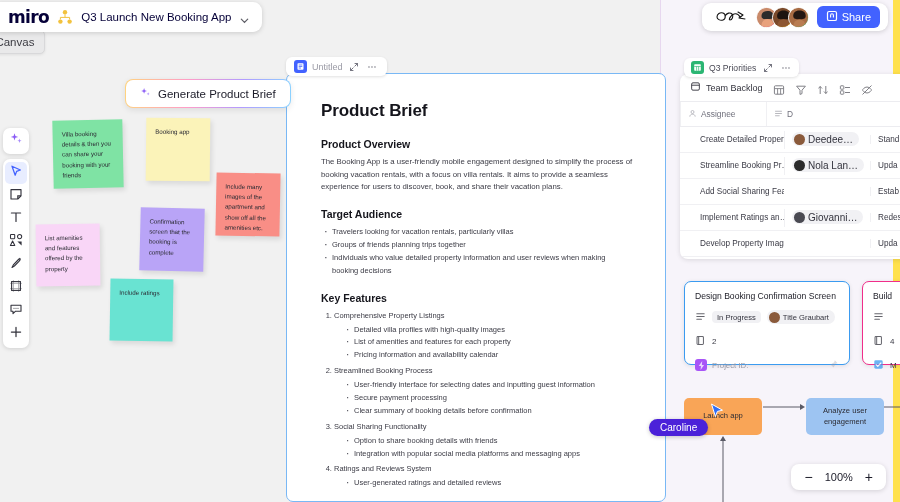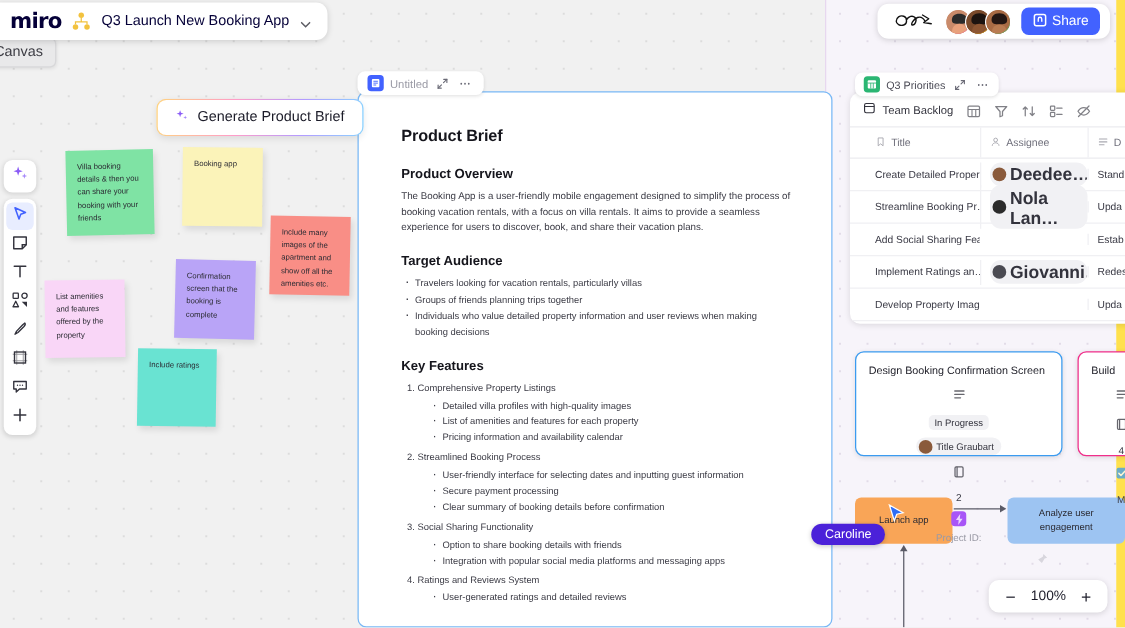--- a/index.html
+++ b/index.html
@@ -136,21 +136,21 @@
   .chip-ico { width: 13px; height: 13px; border-radius: 3px; display:flex; align-items:center; justify-content:center; }
   .chip-label { font-size: 9px; color: #9a9aa5; }
   .chip-btn { width: 13px; height: 13px; display:flex; align-items:center; justify-content:center; cursor:pointer; }
   .chip-btn svg { width: 10px; height: 10px; }
 
   .doc {
     position: absolute; left: 286px; top: 73px; width: 380px; height: 429px;
     background: #fff; border: 1.6px solid #79b8f5; border-radius: 7px;
     padding: 27px 32px 0 34px; overflow: hidden; z-index: 25;
   }
-  .doc h1 { font-size: 13px; font-weight: 700; color: #15151c; margin-bottom: 17px; letter-spacing: -0.1px; }
+  .doc h1 { font-size: 17px; font-weight: 700; color: #15151c; margin-bottom: 17px; letter-spacing: -0.1px; }
   .doc h2 { font-size: 10.5px; font-weight: 700; color: #15151c; margin: 0 0 6px; }
   .doc p { font-size: 7.8px; line-height: 1.63; color: #3b3b45; margin-bottom: 14px; }
   .doc ul { margin: 0 0 14px 11px; }
   .doc ol { margin: 0 0 4px 13px; }
   .doc li { font-size: 7.5px; line-height: 1.72; color: #3b3b45; }
   .doc ol > li { margin-bottom: 1px; }
   .doc ol ul { margin: 1px 0 3px 12px; list-style: none; }
   .doc ol ul li { position: relative; padding-left: 8px; }
   .doc ol ul li:before { content: "·"; position: absolute; left: 0; font-size: 10px; line-height: 1.1; }
   .doc ul.plain { list-style: none; margin-left: 2px; }
@@ -182,55 +182,55 @@
   .c1 { width: 104px; padding-left: 20px; flex: 0 0 104px; }
   .c2 { width: 86px; flex: 0 0 86px; padding-left: 7px; border-left: 1px solid #f0f0f3; }
   .c3 { width: 60px; flex: 0 0 60px; padding-left: 7px; border-left: 1px solid #f0f0f3; }
   .tbl-head .c1, .tbl-head .c2, .tbl-head .c3 {
     display: flex; align-items: center; gap: 4px; height: 24px;
     font-size: 8.4px; color: #70707c;
   }
   .tbl-head svg { width: 9px; height: 9px; opacity: .6; }
   .cell { font-size: 8.2px; color: #3a3a45; white-space: nowrap; overflow: hidden; }
   .assignee-pill {
-    display: inline-flex; align-items: center; gap: 3px;
+    display: inline-flex; align-items: flex-start; gap: 3px;
     background: #f1f1f4; border-radius: 9px; padding: 1.5px 6px 1.5px 2px;
-    font-size: 14px; color: #33333d; max-width: 78px; overflow: hidden; font-weight: bold;
+    font-size: 10px; color: #33333d; max-width: 78px; overflow: hidden;
   }
   .mini-av { width: 11px; height: 11px; border-radius: 50%; flex: 0 0 11px; }
   .tbl-add { padding: 5px 0 0 18px; font-size: 12px; color: #8a8a95; cursor: pointer; }
 
   
   .mcard {
     position: absolute; background: #fff; border-radius: 7px;
     padding: 9px 10px; z-index: 23;
     box-shadow: 0 1px 4px rgba(0,0,0,.10);
   }
   .mcard.blue { left: 684px; top: 281px; width: 166px; height: 84px; border: 1.6px solid #3b9bf0; }
   .mcard.pink { left: 862px; top: 281px; width: 70px; height: 84px; border: 1.6px solid #f02e8a; }
   .mcard .title { font-size: 8.6px; color: #23232c; margin-bottom: 7px; white-space: nowrap; overflow: hidden; }
-  .mrow { display: flex; align-items: center; gap: 6px; margin-bottom: 6px; flex-direction: column; }
+  .mrow { display: flex; align-items: center; gap: 6px; margin-bottom: 6px; }
   .mrow svg { width: 11px; height: 11px; opacity: .75; flex: 0 0 11px; }
   .status-pill { background: #f1f1f4; border-radius: 4px; padding: 1.5px 5px; font-size: 7.6px; color: #33333d; }
   .owner-pill { display:flex; align-items:center; gap:3px; background:#f1f1f4; border-radius:9px; padding:1.5px 6px 1.5px 2px; font-size:7.6px; color:#33333d; }
   .mrow .cnt { font-size: 8px; color: #3a3a45; }
   .pid { display: flex; align-items: center; gap: 5px; }
   .pid-ico { width: 12px; height: 12px; border-radius: 3px; background: #a855f7; display:flex; align-items:center; justify-content:center; }
   .pid-txt { font-size: 7.8px; color: #9a9aa5; }
   .pin { margin-left: auto; opacity: .45; }
 
   
   .flow-node {
     position: absolute; border-radius: 5px;
     display: flex; align-items: center; justify-content: center; text-align: center;
     font-size: 7.6px; line-height: 1.35; color: #2b2b33; padding: 4px;
     z-index: 22;
   }
   .fn-orange { left: 684px; top: 398px; width: 78px; height: 37px; background: #f9a557; }
-  .fn-blue { left: 806px; top: 398px; width: 94px; height: 37px; background: #9dc4f2; }
+  .fn-blue { left: 806px; top: 398px; width: 78px; height: 37px; background: #9dc4f2; }
   .arrow { position: absolute; z-index: 21; }
 
   .cursor-tag {
     position: absolute; left: 649px; top: 419px; z-index: 50;
     background: #4b21d9; color: #fff; font-size: 10px;
     border-radius: 11px; padding: 3px 11px;
     box-shadow: 0 1px 4px rgba(0,0,0,.22);
   }
   .cursor-arrow { position: absolute; left: 710px; top: 403px; z-index: 51; width: 14px; height: 17px; }
 
@@ -539,28 +539,20 @@
     </span>
     <span class="ticon">
       <svg viewBox="0 0 12 12">
           <path d="M1.4 6S3.2 3 6 3s4.6 3 4.6 3-1.8 3-4.6 3S1.4 6 1.4 6z" fill="none" stroke="#33333d" stroke-width="1"></path>
           <path d="M1.8 10.2 10.2 1.8" stroke="#33333d" stroke-width="1" stroke-linecap="round"></path>
         </svg>
     </span>
   </div>
 
   <div class="tbl-head">
-    <div class="c1">
-      <span>
-        <svg viewBox="0 0 12 12">
-            <path d="M3.4 1.8h5.2v8.4L6 8.1l-2.6 2.1z" fill="none" stroke="#70707c" stroke-width="1"></path>
-          </svg>
-      </span>
-      <span>Title</span>
-    </div>
     <div class="c2">
       <span>
         <svg viewBox="0 0 12 12">
             <circle cx="6" cy="4" r="2" fill="none" stroke="#70707c" stroke-width="1"></circle>
             <path d="M2.4 10.2c0-2 1.6-3.2 3.6-3.2s3.6 1.2 3.6 3.2" fill="none" stroke="#70707c" stroke-width="1"></path>
           </svg>
       </span>
       <span>Assignee</span>
     </div>
     <div class="c3">

